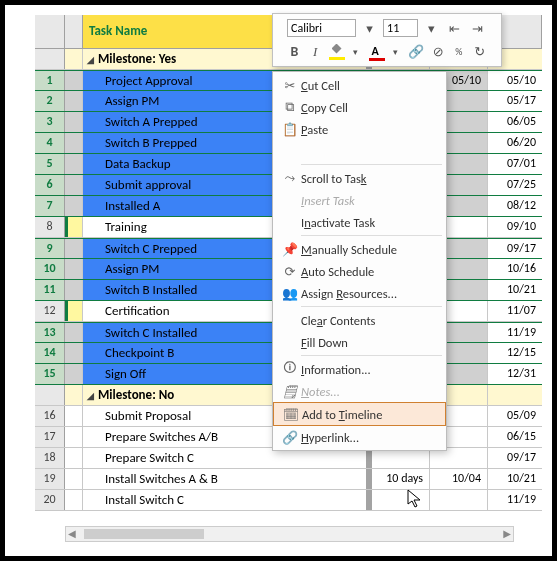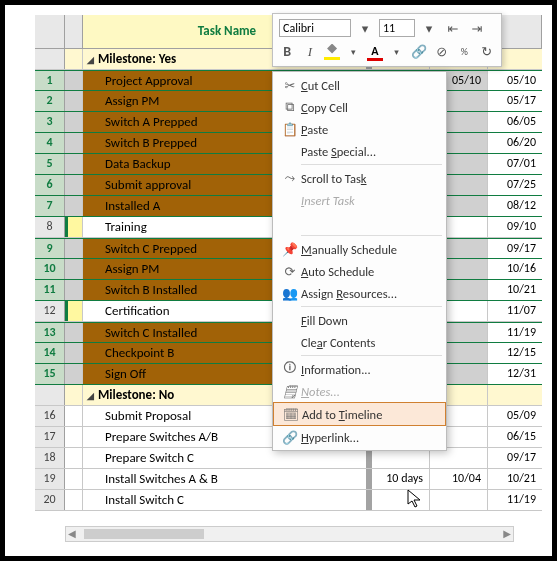--- a/index.html
+++ b/index.html
@@ -3,39 +3,39 @@
 <meta charset="utf-8">
 <style>
 * { box-sizing: border-box; margin: 0; padding: 0; }
 body { font-family: Calibri, Arial, sans-serif; font-size: 13px; background: #000; width: 557px; height: 561px; overflow: hidden; position: relative; }
 .frame { position: absolute; top: 5px; left: 5px; width: 547px; height: 551px; background: #fff; }
 .sidebar-label { position: absolute; left: 8px; top: 50%; transform: translateY(-50%) rotate(-90deg); transform-origin: center; color: #107c41; font-weight: bold; font-size: 13px; letter-spacing: 1px; white-space: nowrap; }
 .grid { position: absolute; left: 30px; top: 10px; right: 10px; bottom: 10px; background: #fff; }
 .header-row { display: flex; height: 34px; border-bottom: 1px solid #a0a0a0; }
 .hdr-num { width: 30px; background: #e8e8e8; border-right: 1px solid #a0a0a0; }
 .hdr-ind { width: 18px; background: #e8e8e8; border-right: 1px solid #a0a0a0; }
-.hdr-name { flex: 1; background: #fef9c3; border-right: 1px solid #a0a0a0; color: #107c41; font-weight: bold; padding: 8px 6px; position: relative; text-align: center; }
+.hdr-name { flex: 1; background: #fde047; border-right: 1px solid #a0a0a0; color: #107c41; font-weight: bold; padding: 8px 6px; position: relative; }
 .hdr-name::after { content: ""; position: absolute; right: 6px; top: 14px; border-left: 4px solid transparent; border-right: 4px solid transparent; border-top: 5px solid #555; }
 .hdr-date { width: 62px; background: #e8e8e8; border-right: 1px solid #a0a0a0; }
 .row { display: flex; height: 21px; border-bottom: 1px solid #c8c8c8; }
 .c-num { width: 30px; background: #e8e8e8; border-right: 1px solid #a0a0a0; text-align: center; font-size: 12px; color: #444; padding-top: 2px; }
 .c-ind { width: 18px; border-right: 1px solid #c8c8c8; }
 .c-name { flex: 1; border-right: 6px solid #a3a3a3; padding: 2px 4px 2px 22px; font-size: 13px; overflow: hidden; white-space: nowrap; }
 .c-d1 { width: 58px; border-right: 1px solid #c8c8c8; text-align: right; padding: 2px 6px; font-size: 12px; overflow: hidden; white-space: nowrap; }
 .c-d2 { width: 58px; border-right: 1px solid #c8c8c8; text-align: right; padding: 2px 6px; font-size: 12px; overflow: hidden; white-space: nowrap; }
 .c-d3 { width: 54px; text-align: right; padding: 2px 6px; font-size: 12px; }
 .group-row .c-ind, .group-row .c-name, .group-row .c-d1, .group-row .c-d2, .group-row .c-d3 { background: #fff8d0; font-weight: bold; }
 .group-row .c-name { padding-left: 4px; }
 .group-row .c-name::before { content: "◢"; font-size: 9px; margin-right: 4px; color: #444; }
 .sel .c-num { background: #c8dcc8; color: #107c41; font-weight: bold; }
 .sel .c-ind { background: #d0d0d0; }
-.sel .c-name { background: #a16207; }
+.sel .c-name { background: #3b82f6; }
 .sel .c-d1, .sel .c-d2 { background: #d0d0d0; }
 .sel-ind-hl .c-ind { background: #fff8a0; border-left: 3px solid #107c41; }
-.mini-toolbar { position: absolute; top: 8px; left: 267px; width: 230px; height: 54px; background: #fdfdfd; border: 1px solid #c0c0c0; box-shadow: 2px 2px 6px rgba(0,0,0,0.2); padding: 3px 6px; z-index: 10; }
+.mini-toolbar { position: absolute; top: 8px; left: 267px; width: 230px; height: 54px; background: #fdfdfd; border: 1px solid #c0c0c0; box-shadow: 2px 2px 6px rgba(0,0,0,0.2); padding: 3px 14px; z-index: 10; }
 .mt-row1 { display: flex; align-items: center; height: 22px; gap: 4px; }
 .mt-font { width: 72px; border: 1px solid #aaa; font-size: 12px; padding: 1px 3px; background: #fff; }
 .mt-size { width: 36px; border: 1px solid #aaa; font-size: 12px; padding: 1px 3px; background: #fff; }
 .mt-btn { width: 20px; height: 20px; display: inline-flex; align-items: center; justify-content: center; color: #555; font-size: 13px; }
 .mt-row2 { display: flex; align-items: center; height: 22px; gap: 6px; padding-top: 3px; }
 .mt-bold { font-weight: bold; font-size: 14px; }
 .mt-fill { position: relative; display: inline-block; width: 18px; height: 16px; }
 .mt-fill::before { content: ""; position: absolute; top: 0; left: 3px; width: 10px; height: 10px; background: #888; clip-path: polygon(50% 0, 100% 50%, 50% 100%, 0 50%); }
 .mt-fill::after { content: ""; position: absolute; bottom: 0; left: 0; width: 16px; height: 3px; background: #ffeb00; }
 .mt-fontc { position: relative; display: inline-block; width: 18px; height: 16px; font-weight: bold; font-size: 12px; text-align: center; }
@@ -290,55 +290,55 @@
     <div class="cm-item">
         <span class="cm-icon">⧉</span>
         <span class="cm-label"><u>C</u>opy Cell</span>
       </div>
     <div class="cm-item">
         <span class="cm-icon">📋</span>
         <span class="cm-label"><u>P</u>aste</span>
       </div>
     <div class="cm-item">
         <span class="cm-icon"></span>
-        <span class="cm-label">Paste <u>S</u>pecial...</span>
       </div>
     <div class="cm-sep"></div>
     <div class="cm-item">
         <span class="cm-icon">⤳</span>
         <span class="cm-label">Scroll to Tas<u>k</u></span>
       </div>
     <div class="cm-item disabled">
         <span class="cm-icon"></span>
         <span class="cm-label"><u>I</u>nsert Task</span>
       </div>
     <div class="cm-item">
         <span class="cm-icon"></span>
+        <span class="cm-label">I<u>n</u>activate Task</span>
       </div>
     <div class="cm-sep"></div>
     <div class="cm-item">
         <span class="cm-icon" style="color:#2a9d5a">📌</span>
         <span class="cm-label"><u>M</u>anually Schedule</span>
       </div>
     <div class="cm-item">
         <span class="cm-icon">⟳</span>
         <span class="cm-label"><u>A</u>uto Schedule</span>
       </div>
     <div class="cm-item">
         <span class="cm-icon">👥</span>
         <span class="cm-label">Assign <u>R</u>esources...</span>
       </div>
     <div class="cm-sep"></div>
     <div class="cm-item">
         <span class="cm-icon"></span>
+        <span class="cm-label">Cle<u>a</u>r Contents</span>
+      </div>
+    <div class="cm-item">
+        <span class="cm-icon"></span>
         <span class="cm-label"><u>F</u>ill Down</span>
-      </div>
-    <div class="cm-item">
-        <span class="cm-icon"></span>
-        <span class="cm-label">Cle<u>a</u>r Contents</span>
       </div>
     <div class="cm-sep"></div>
     <div class="cm-item">
         <span class="cm-icon">🛈</span>
         <span class="cm-label"><u>I</u>nformation...</span>
       </div>
     <div class="cm-item disabled">
         <span class="cm-icon">🗒</span>
         <span class="cm-label"><u>N</u>otes...</span>
       </div>

